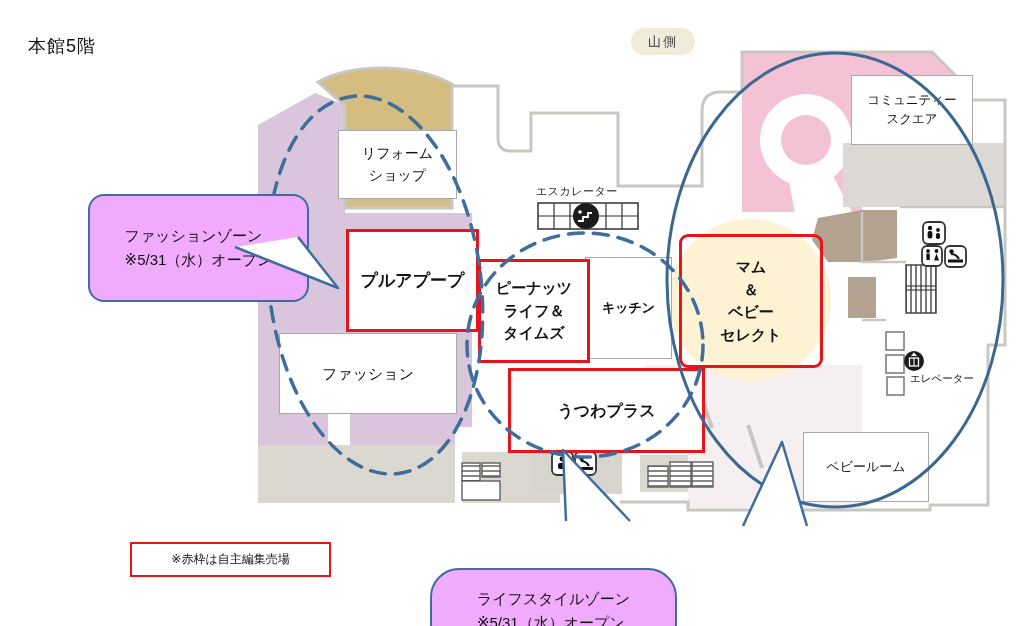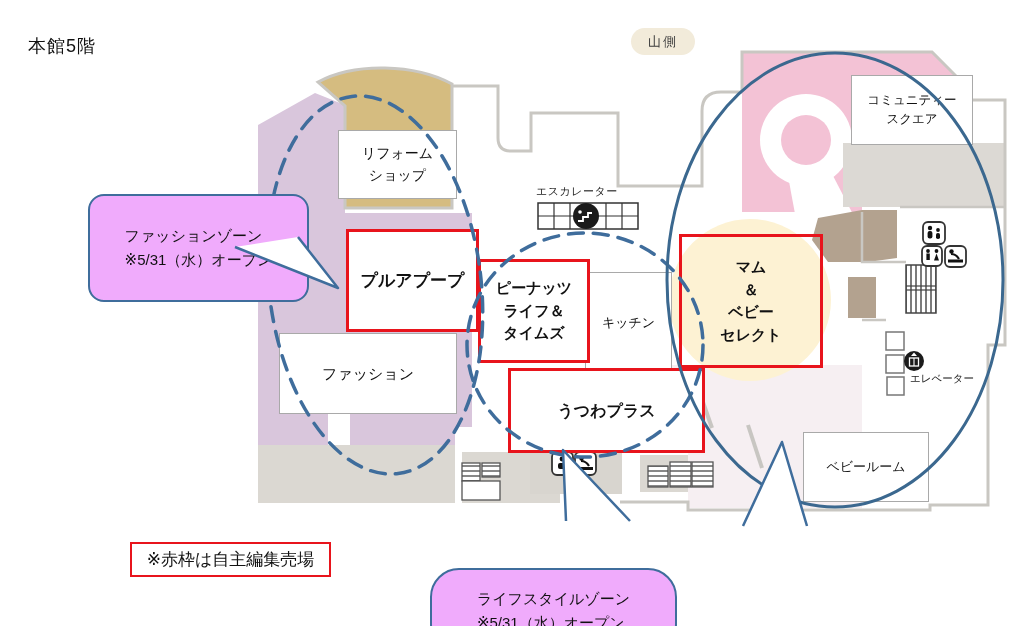--- a/index.html
+++ b/index.html
@@ -13,28 +13,28 @@
                letter-spacing:1px;z-index:30;}
   .side-pill{position:absolute;left:631px;top:28px;width:64px;height:27px;background:#f2ebda;
              border-radius:14px;display:flex;align-items:center;justify-content:center;
              font-size:13px;color:#3a3a3a;letter-spacing:2px;z-index:30;}
   .shop-box{position:absolute;background:#fff;border:1.5px solid #a9a9a9;display:flex;
             align-items:center;justify-content:center;text-align:center;
             white-space:pre-line;z-index:10;font-size:14px;line-height:1.55;}
   .red-box{position:absolute;background:#fff;border:3px solid #e8141c;display:flex;
            align-items:center;justify-content:center;text-align:center;white-space:pre-line;
            z-index:10;font-weight:bold;font-size:16px;line-height:1.5;}
-  .red-box.transparent{background:transparent;}
+  .red-box.transparent{background:transparent;border-radius:9px;}
   .callout{position:absolute;background:#f0abfc;border:2.5px solid #3f6d9c;border-radius:16px;
            display:flex;align-items:center;justify-content:center;text-align:left;
            white-space:pre-line;z-index:30;font-size:15px;line-height:1.6;margin-top:46px;}
   .callout.bold{font-weight:bold;font-size:16px;}
   .note-box{position:absolute;left:130px;top:542px;width:197px;height:31px;background:#fff;
             border:2.5px solid #e8141c;display:flex;align-items:center;justify-content:center;
-            font-size:17px;z-index:30;}
+            font-size:12px;z-index:30;}
   .facility-label{position:absolute;z-index:15;font-size:11px;color:#222;}
 </style>
 </head>
 <body>
 
 <div class="stage">
 
   <svg id="map-base" viewBox="0 0 1020 626">
     <defs>
       <pattern id="hstripe" width="5" height="5" patternUnits="userSpaceOnUse">
@@ -146,21 +146,21 @@
       <rect x="578" y="467" width="15" height="3" fill="#111"></rect>
     </g>
   </svg>
 
   <div class="floor-title">本館5階</div>
   <div class="side-pill">山側</div>
 
   <div class="shop-box" style="left:338px;top:130px;width:117px;height:67px;">リフォーム
 ショップ</div>
   <div class="shop-box" style="left:279px;top:333px;width:176px;height:79px;font-size:15px;">ファッション</div>
-  <div class="shop-box" style="left:585px;top:272px;width:85px;height:100px;font-size:13px;">キッチン</div>
+  <div class="shop-box" style="left:585px;top:257px;width:85px;height:100px;font-size:13px;font-weight:bold;">キッチン</div>
   <div class="shop-box" style="left:851px;top:75px;width:120px;height:68px;font-size:12.5px;">コミュニティー
 スクエア</div>
   <div class="shop-box" style="left:803px;top:432px;width:124px;height:68px;font-size:13px;">ベビールーム</div>
 
   <div class="red-box" style="left:346px;top:229px;width:127px;height:97px;font-size:17px;">プルアプープ</div>
   <div class="red-box" style="left:478px;top:259px;width:106px;height:98px;font-size:15px;">ピーナッツ
 ライフ＆
 タイムズ</div>
   <div class="red-box" style="left:508px;top:368px;width:191px;height:79px;">うつわプラス</div>
   <div class="red-box transparent" style="left:679px;top:234px;width:138px;height:128px;font-size:15px;">マム

